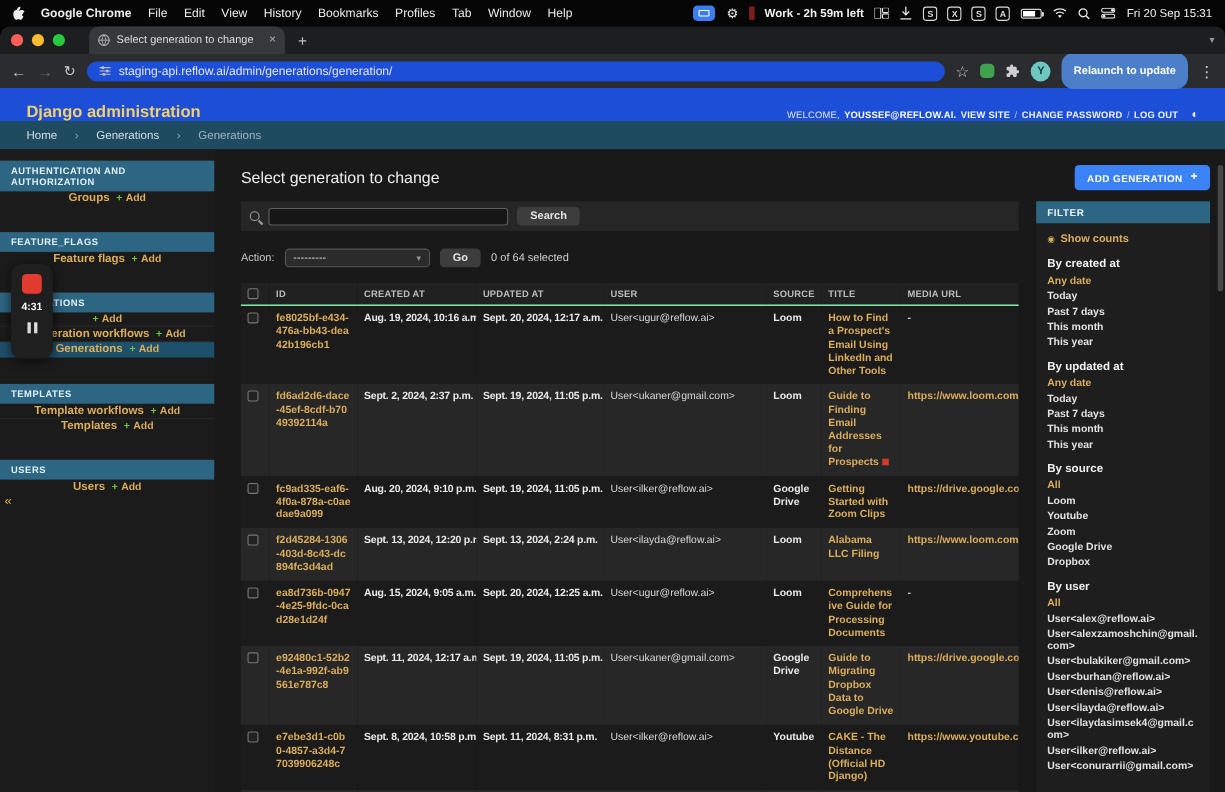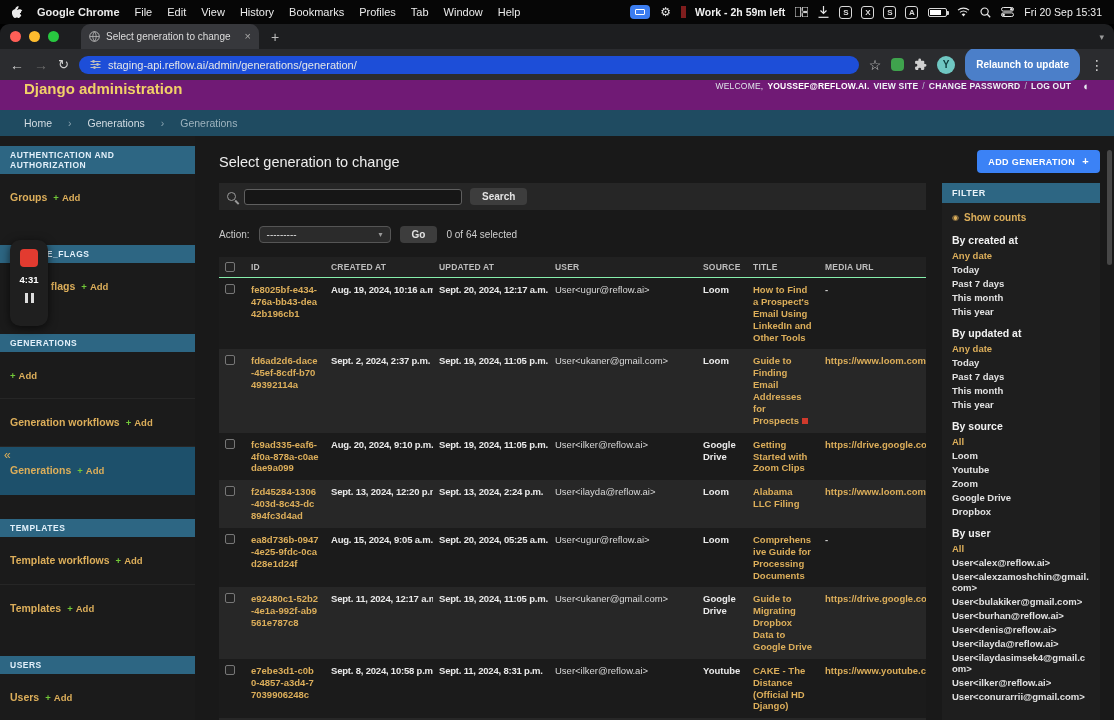--- a/index.html
+++ b/index.html
@@ -52,21 +52,21 @@
   .tune{display:flex;align-items:center;color:#bdbdbd}
   .url{font-size:11px;color:#e4e6e8;white-space:nowrap;overflow:hidden}
   .ext-green{width:13px;height:13px;border-radius:4px;background:#3fa34d;display:inline-block}
   .puzzle{display:flex;align-items:center}
   .avatar{width:18px;height:18px;border-radius:50%;background:#6fc7c2;color:#0c3b3b;font-size:10px;
     font-weight:700;display:flex;align-items:center;justify-content:center}
   .relaunch{border:0;background:#4b7fc9;color:#fff;font-size:10px;height:33px;border-radius:11px;
     padding:0 11px;font-family:inherit;font-weight:600}
 
   
-  .dj-header{height:30px;background:#701a75;display:flex;align-items:flex-start;padding:0 24px 0 24px}
+  .dj-header{height:30px;background:#1d4ed8;display:flex;align-items:flex-end;padding:0 24px 0 24px}
   .dj-brand{color:#f1d168;font-size:15px;font-weight:600}
   .dj-usertools{margin-left:auto;display:flex;align-items:center;gap:4px;font-size:8.5px;color:#dfe6ea;letter-spacing:.2px}
   .dj-usertools b{color:#fff}
   .dj-links{display:flex;gap:4px;align-items:center}
   .ul-link{color:#eef3f6;text-decoration:none;font-weight:600}
   .ul-sep{color:#b9c8d1}
   .dj-toggle{color:#e8eef2;font-size:11px;margin-left:8px}
 
   .dj-breadcrumb{height:26px;background:#1f4b61;display:flex;align-items:center;gap:16px;
     padding:0 24px;font-size:10.5px}
@@ -79,21 +79,21 @@
 
   
   .sidebar{width:195px;min-width:195px;background:#1b1b1b;overflow:hidden}
   .sb-filter{width:100%;background:transparent;border:0;border-bottom:1px solid #333;
     padding:8px 12px;font-size:10px;color:#cfcfcf;font-family:inherit;outline:none}
   .sb-filter::placeholder{color:#8a8a8a}
   .sb-modules{padding-top:10px}
   .sb-module{margin-bottom:24px}
   .sb-header{background:#2d6683;color:#e2f0fa;font-size:8.5px;font-weight:700;letter-spacing:.5px;
     padding:4px 10px}
-  .sb-row{display:flex;justify-content:flex-start;align-items:flex-start;gap:6px;padding:17px 10px}
+  .sb-row{display:flex;justify-content:center;align-items:flex-start;gap:6px;padding:0 10px}
   .sb-row + .sb-row{border-top:1px solid #262626}
   .sb-selected{background:#1d506b}
   .sb-link{color:#dcae5a;font-size:10.5px;font-weight:600;line-height:1.25;text-decoration:none}
   .sb-add{display:flex;gap:3px;font-size:9.5px;white-space:nowrap;margin-top:1px;text-decoration:none}
   .sb-plus{color:#71c837;font-weight:700}
   .sb-addtext{color:#dcae5a;font-weight:600}
   .collapse{position:absolute;left:4px;top:312px;color:#dcae5a;font-size:12px}
 
   
   .main{flex:1;min-width:0;padding:14px 14px 0 24px}
@@ -467,21 +467,21 @@
                 <td class="date-cell">Sept. 13, 2024, 2:24 p.m.</td>
                 <td class="user-cell">User&lt;ilayda@reflow.ai&gt;</td>
                 <td class="source-cell">Loom</td>
                 <td class="title-cell"><a class="gold-link">Alabama LLC Filing</a></td>
                 <td class="media-cell"><span class="gold-link">https://www.loom.com/sha</span></td>
               </tr>
               <tr>
                 <td><input class="cbx" type="checkbox" style=""></td>
                 <td class="id-cell"><a class="gold-link">ea8d736b-0947-4e25-9fdc-0cad28e1d24f</a></td>
                 <td class="date-cell">Aug. 15, 2024, 9:05 a.m.</td>
-                <td class="date-cell">Sept. 20, 2024, 05:25 a.m.</td>
+                <td class="date-cell">Sept. 20, 2024, 12:25 a.m.</td>
                 <td class="user-cell">User&lt;ugur@reflow.ai&gt;</td>
                 <td class="source-cell">Loom</td>
                 <td class="title-cell"><a class="gold-link">Comprehensive Guide for Processing Documents</a></td>
                 <td class="media-cell"><span class="dash">-</span></td>
               </tr>
               <tr>
                 <td><input class="cbx" type="checkbox" style=""></td>
                 <td class="id-cell"><a class="gold-link">e92480c1-52b2-4e1a-992f-ab9561e787c8</a></td>
                 <td class="date-cell">Sept. 11, 2024, 12:17 a.m.</td>
                 <td class="date-cell">Sept. 19, 2024, 11:05 p.m.</td>

